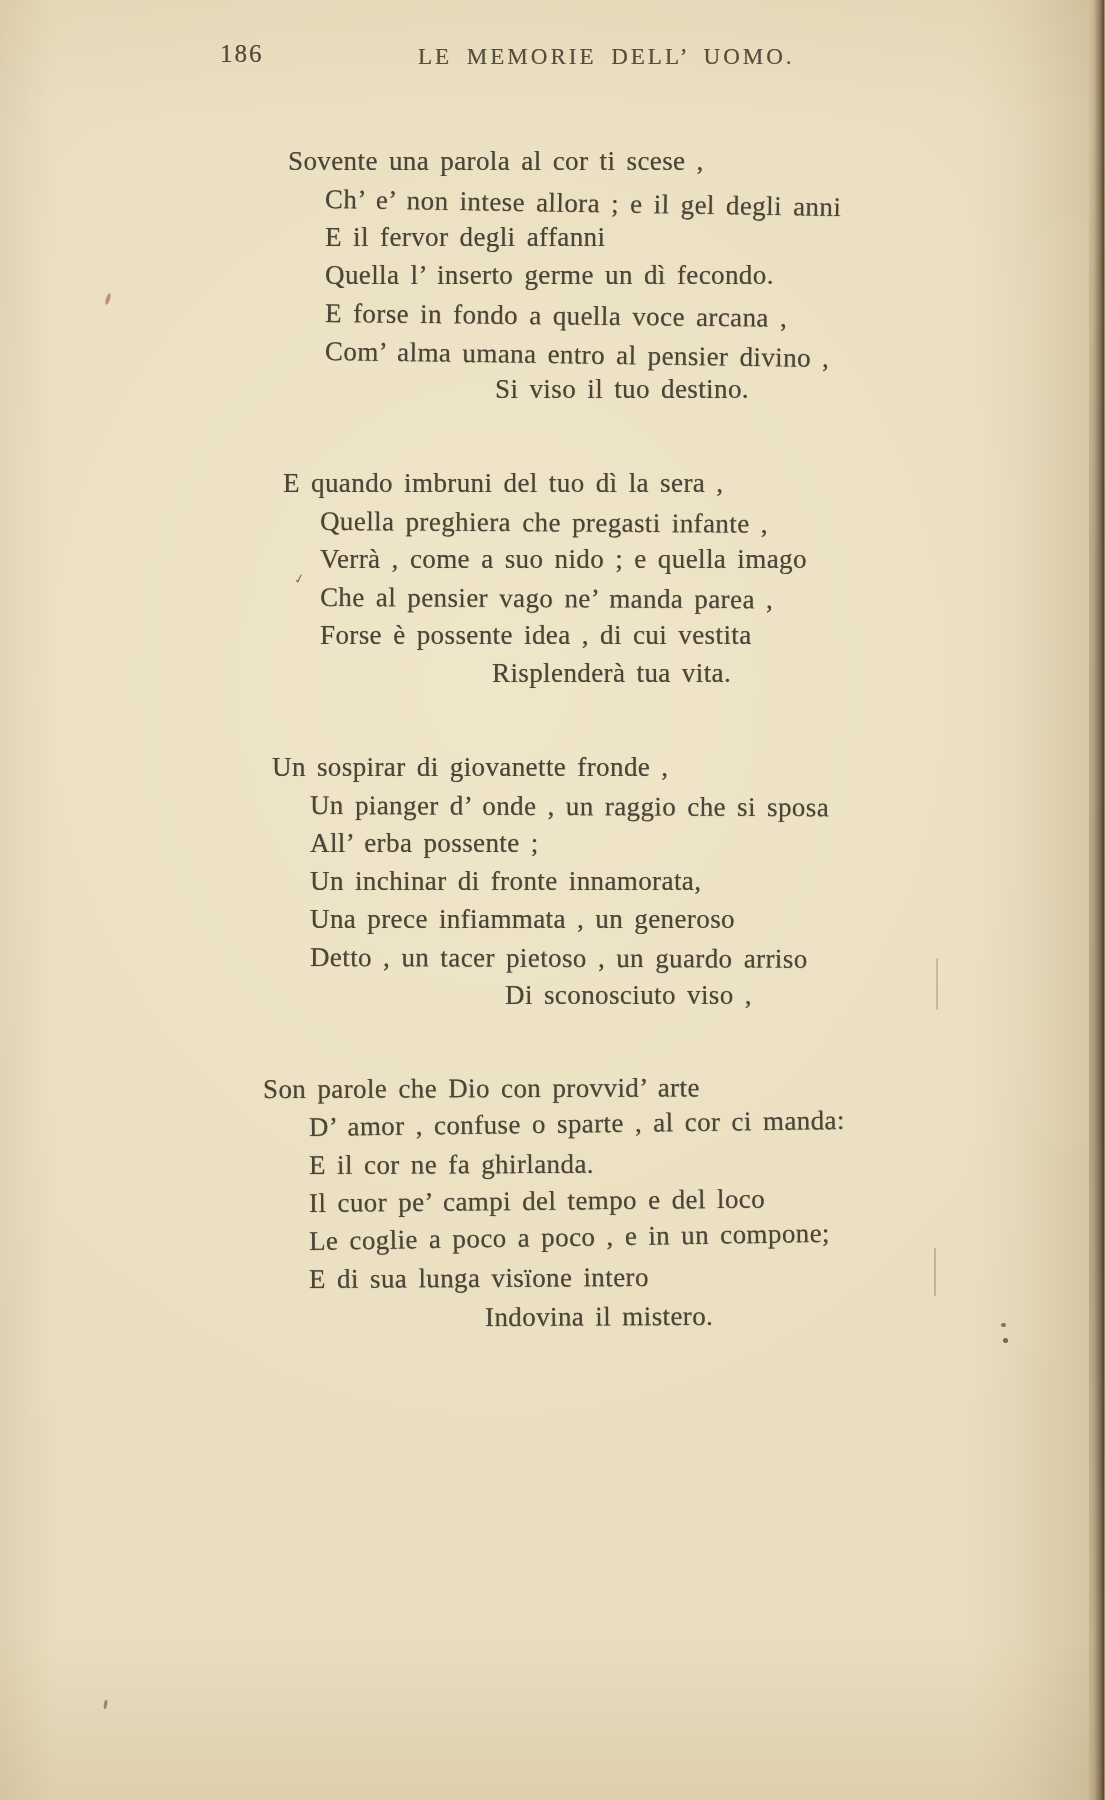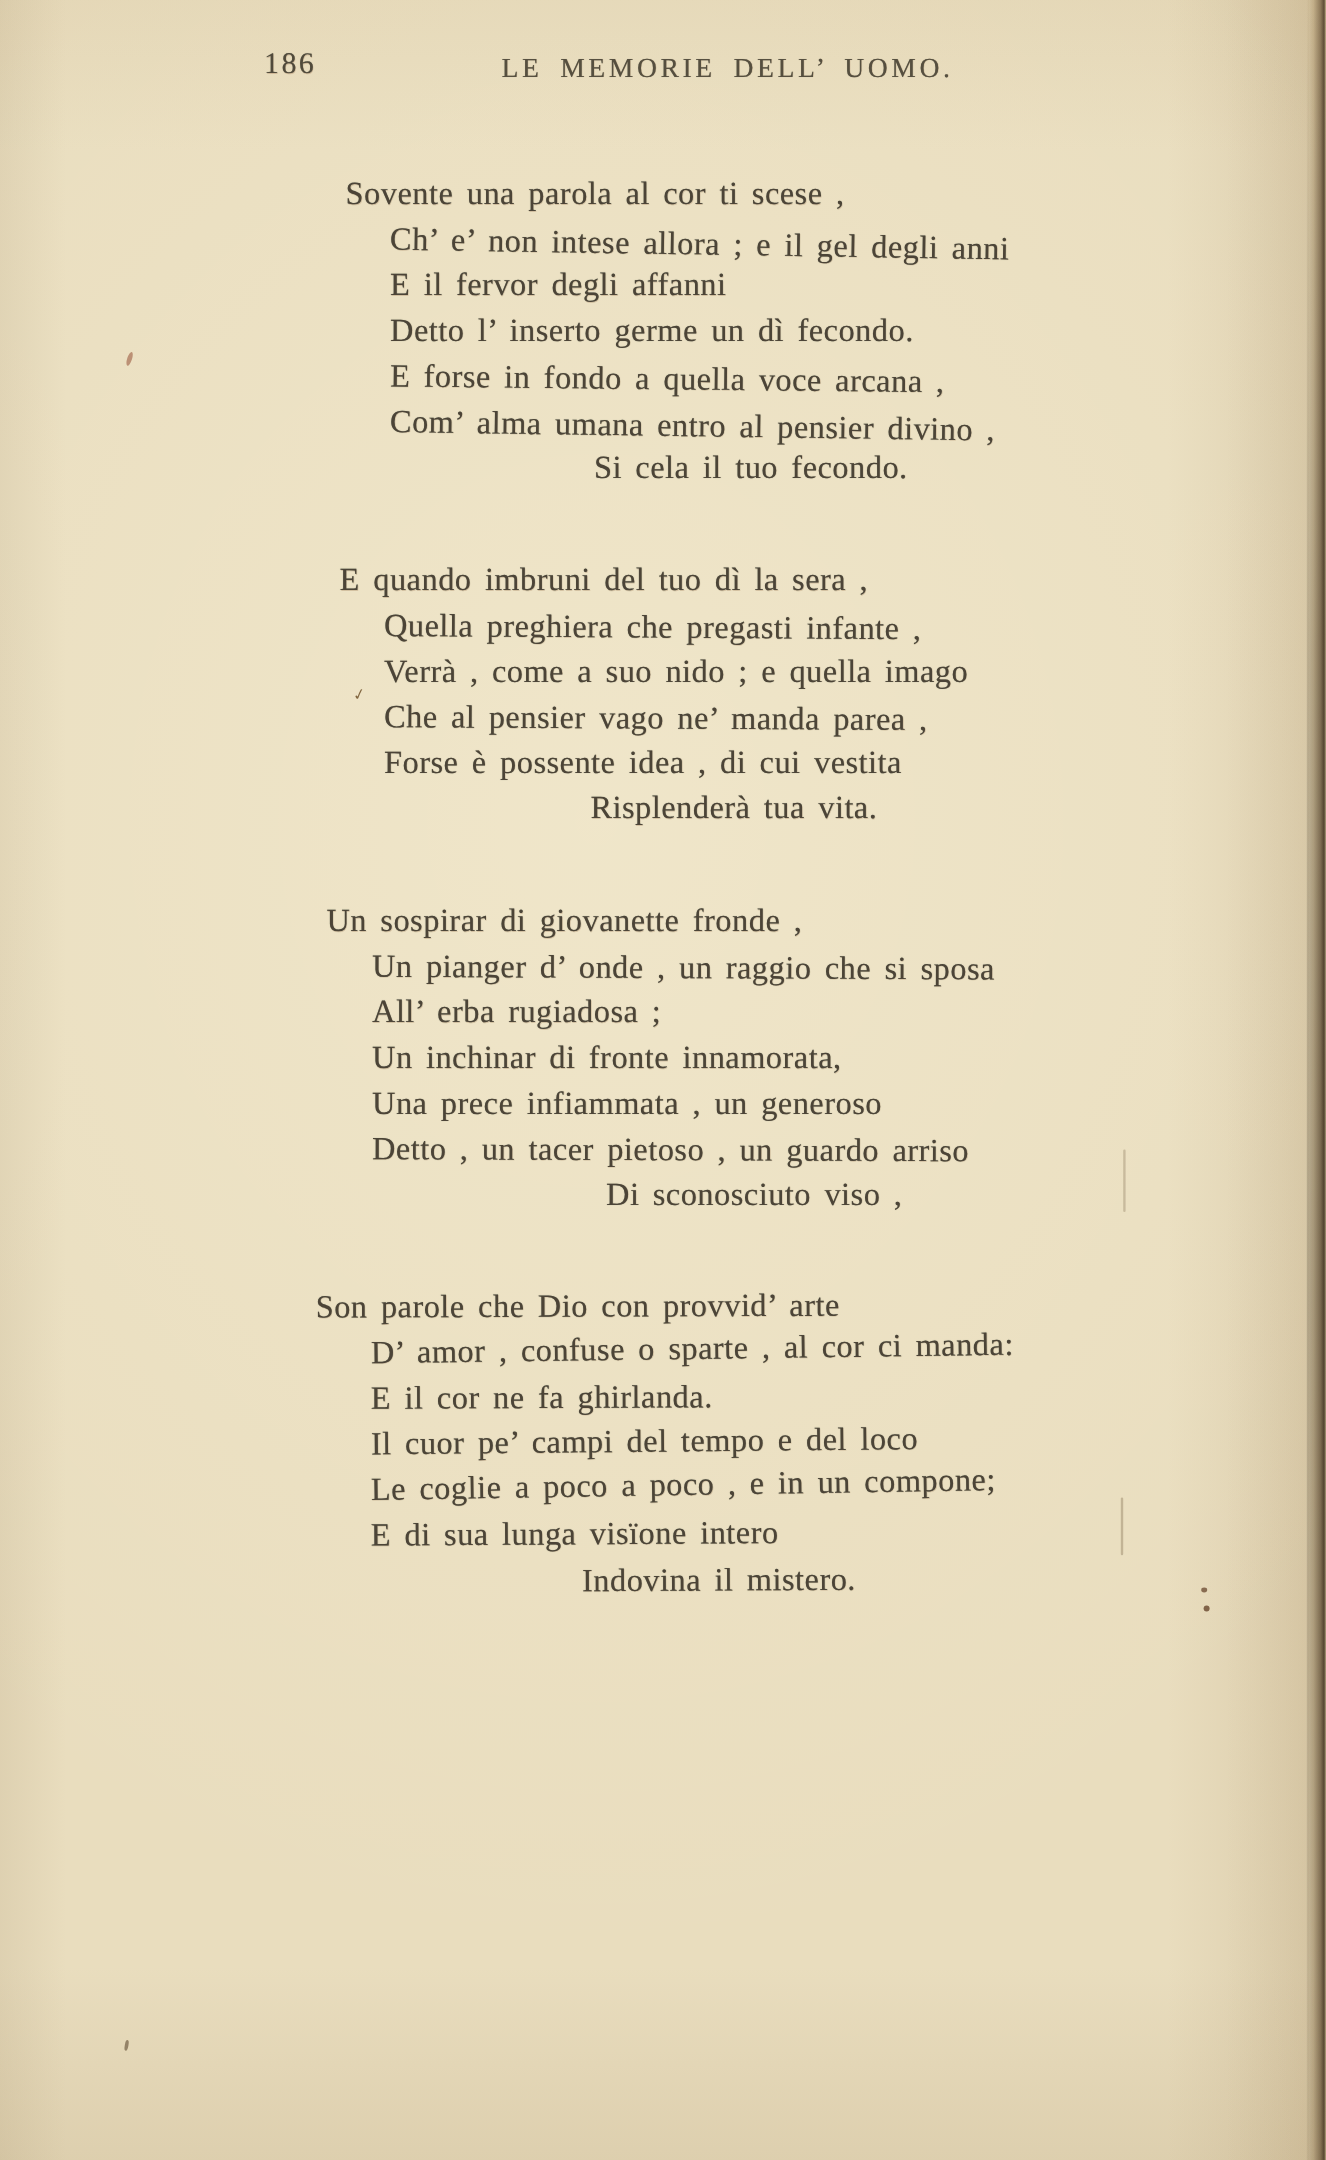--- a/index.html
+++ b/index.html
@@ -96,39 +96,39 @@
 
   <div class="page-number">186</div>
   <div class="running-title">LE MEMORIE DELL’ UOMO.</div>
 
   <div class="poem">
 
     <div class="stanza s1">
       <div class="line first">Sovente una parola al cor ti scese ,</div>
       <div class="line">Ch’ e’ non intese allora ; e il gel degli anni</div>
       <div class="line">E il fervor degli affanni</div>
-      <div class="line">Detto l’ inserto germe un dì fecondo.</div>
+      <div class="line">Quella l’ inserto germe un dì fecondo.</div>
       <div class="line">E forse in fondo a quella voce arcana ,</div>
       <div class="line">Com’ alma umana entro al pensier divino ,</div>
-      <div class="line deep">Si cela il tuo fecondo.</div>
+      <div class="line deep">Si viso il tuo destino.</div>
     </div>
 
     <div class="stanza s2">
       <div class="line first">E quando imbruni del tuo dì la sera ,</div>
       <div class="line">Quella preghiera che pregasti infante ,</div>
       <div class="line">Verrà , come a suo nido ; e quella imago</div>
       <div class="line">Che al pensier vago ne’ manda parea ,</div>
       <div class="line">Forse è possente idea , di cui vestita</div>
       <div class="line deep">Risplenderà tua vita.</div>
     </div>
 
     <div class="stanza s3">
       <div class="line first">Un sospirar di giovanette fronde ,</div>
       <div class="line">Un pianger d’ onde , un raggio che si sposa</div>
-      <div class="line">All’ erba rugiadosa ;</div>
+      <div class="line">All’ erba possente ;</div>
       <div class="line">Un inchinar di fronte innamorata,</div>
       <div class="line">Una prece infiammata , un generoso</div>
       <div class="line">Detto , un tacer pietoso , un guardo arriso</div>
       <div class="line deep">Di sconosciuto viso ,</div>
     </div>
 
     <div class="stanza s4">
       <div class="line first">Son parole che Dio con provvid’ arte</div>
       <div class="line">D’ amor , confuse o sparte , al cor ci manda:</div>
       <div class="line">E il cor ne fa ghirlanda.</div>

